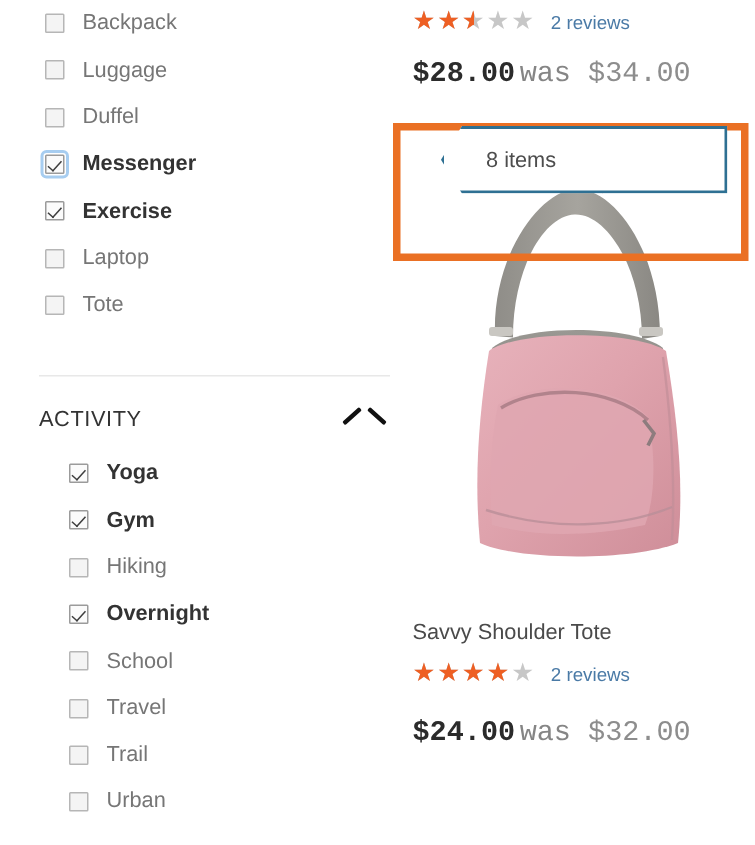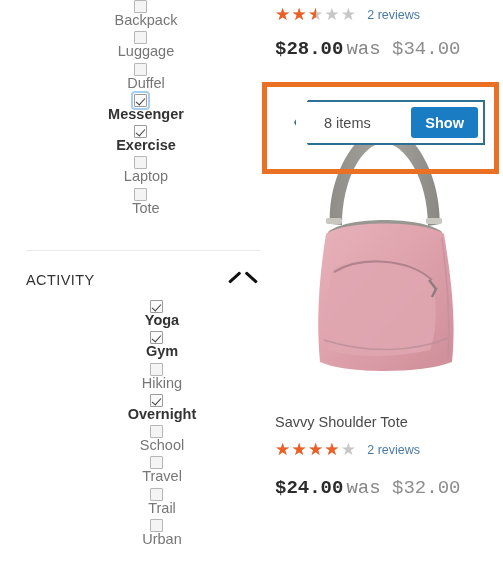--- a/index.html
+++ b/index.html
@@ -31,21 +31,20 @@
     margin: 0;
     padding: 0;
   }
 
   .filter-item {
     display: flex;
     align-items: center;
     height: 31.3px;
     padding-left: 30px;
     box-sizing: border-box;
-    flex-direction: column;
   }
 
   .cb {
     position: relative;
     width: 13px;
     height: 13px;
     flex: 0 0 13px;
     box-sizing: border-box;
     border: 1px solid #b6b6b6;
     background: #f4f4f4;
@@ -192,21 +191,21 @@
     height: 92px;
     border: 5px solid #ea7024;
     box-sizing: border-box;
     background: transparent;
   }
 
   
   #limiter {
     position: absolute;
     left: 32px;
-    top: 100px;
+    top: 84px;
     width: 191px;
     height: 45px;
   }
   #limiter-select {
     position: absolute;
     left: 0;
     top: 0;
     width: 191px;
     height: 45px;
     box-sizing: border-box;
@@ -396,21 +395,20 @@
       <path d="M170 126 C176 172, 178 214, 176 248" fill="none" stroke="#c28f99" stroke-width="1.6" opacity="0.7"></path>
     </svg>
   </div>
 
   <div id="toolbar-highlight"></div>
 
   <div id="limiter">
     <div id="limiter-select">
       <span id="limiter-value">8 items</span>
     </div>
-    <button id="show-button">Show</button>
   </div>
 
   <div class="product-name" id="bottom-name">Savvy Shoulder Tote</div>
 
   <div class="rating" id="bottom-rating">
     <span class="stars">
       <span class="bg">★★★★★</span>
       <span class="fg" style="width: 80%;">★★★★★</span>
     </span>
     <a class="reviews-link">2 reviews</a>

